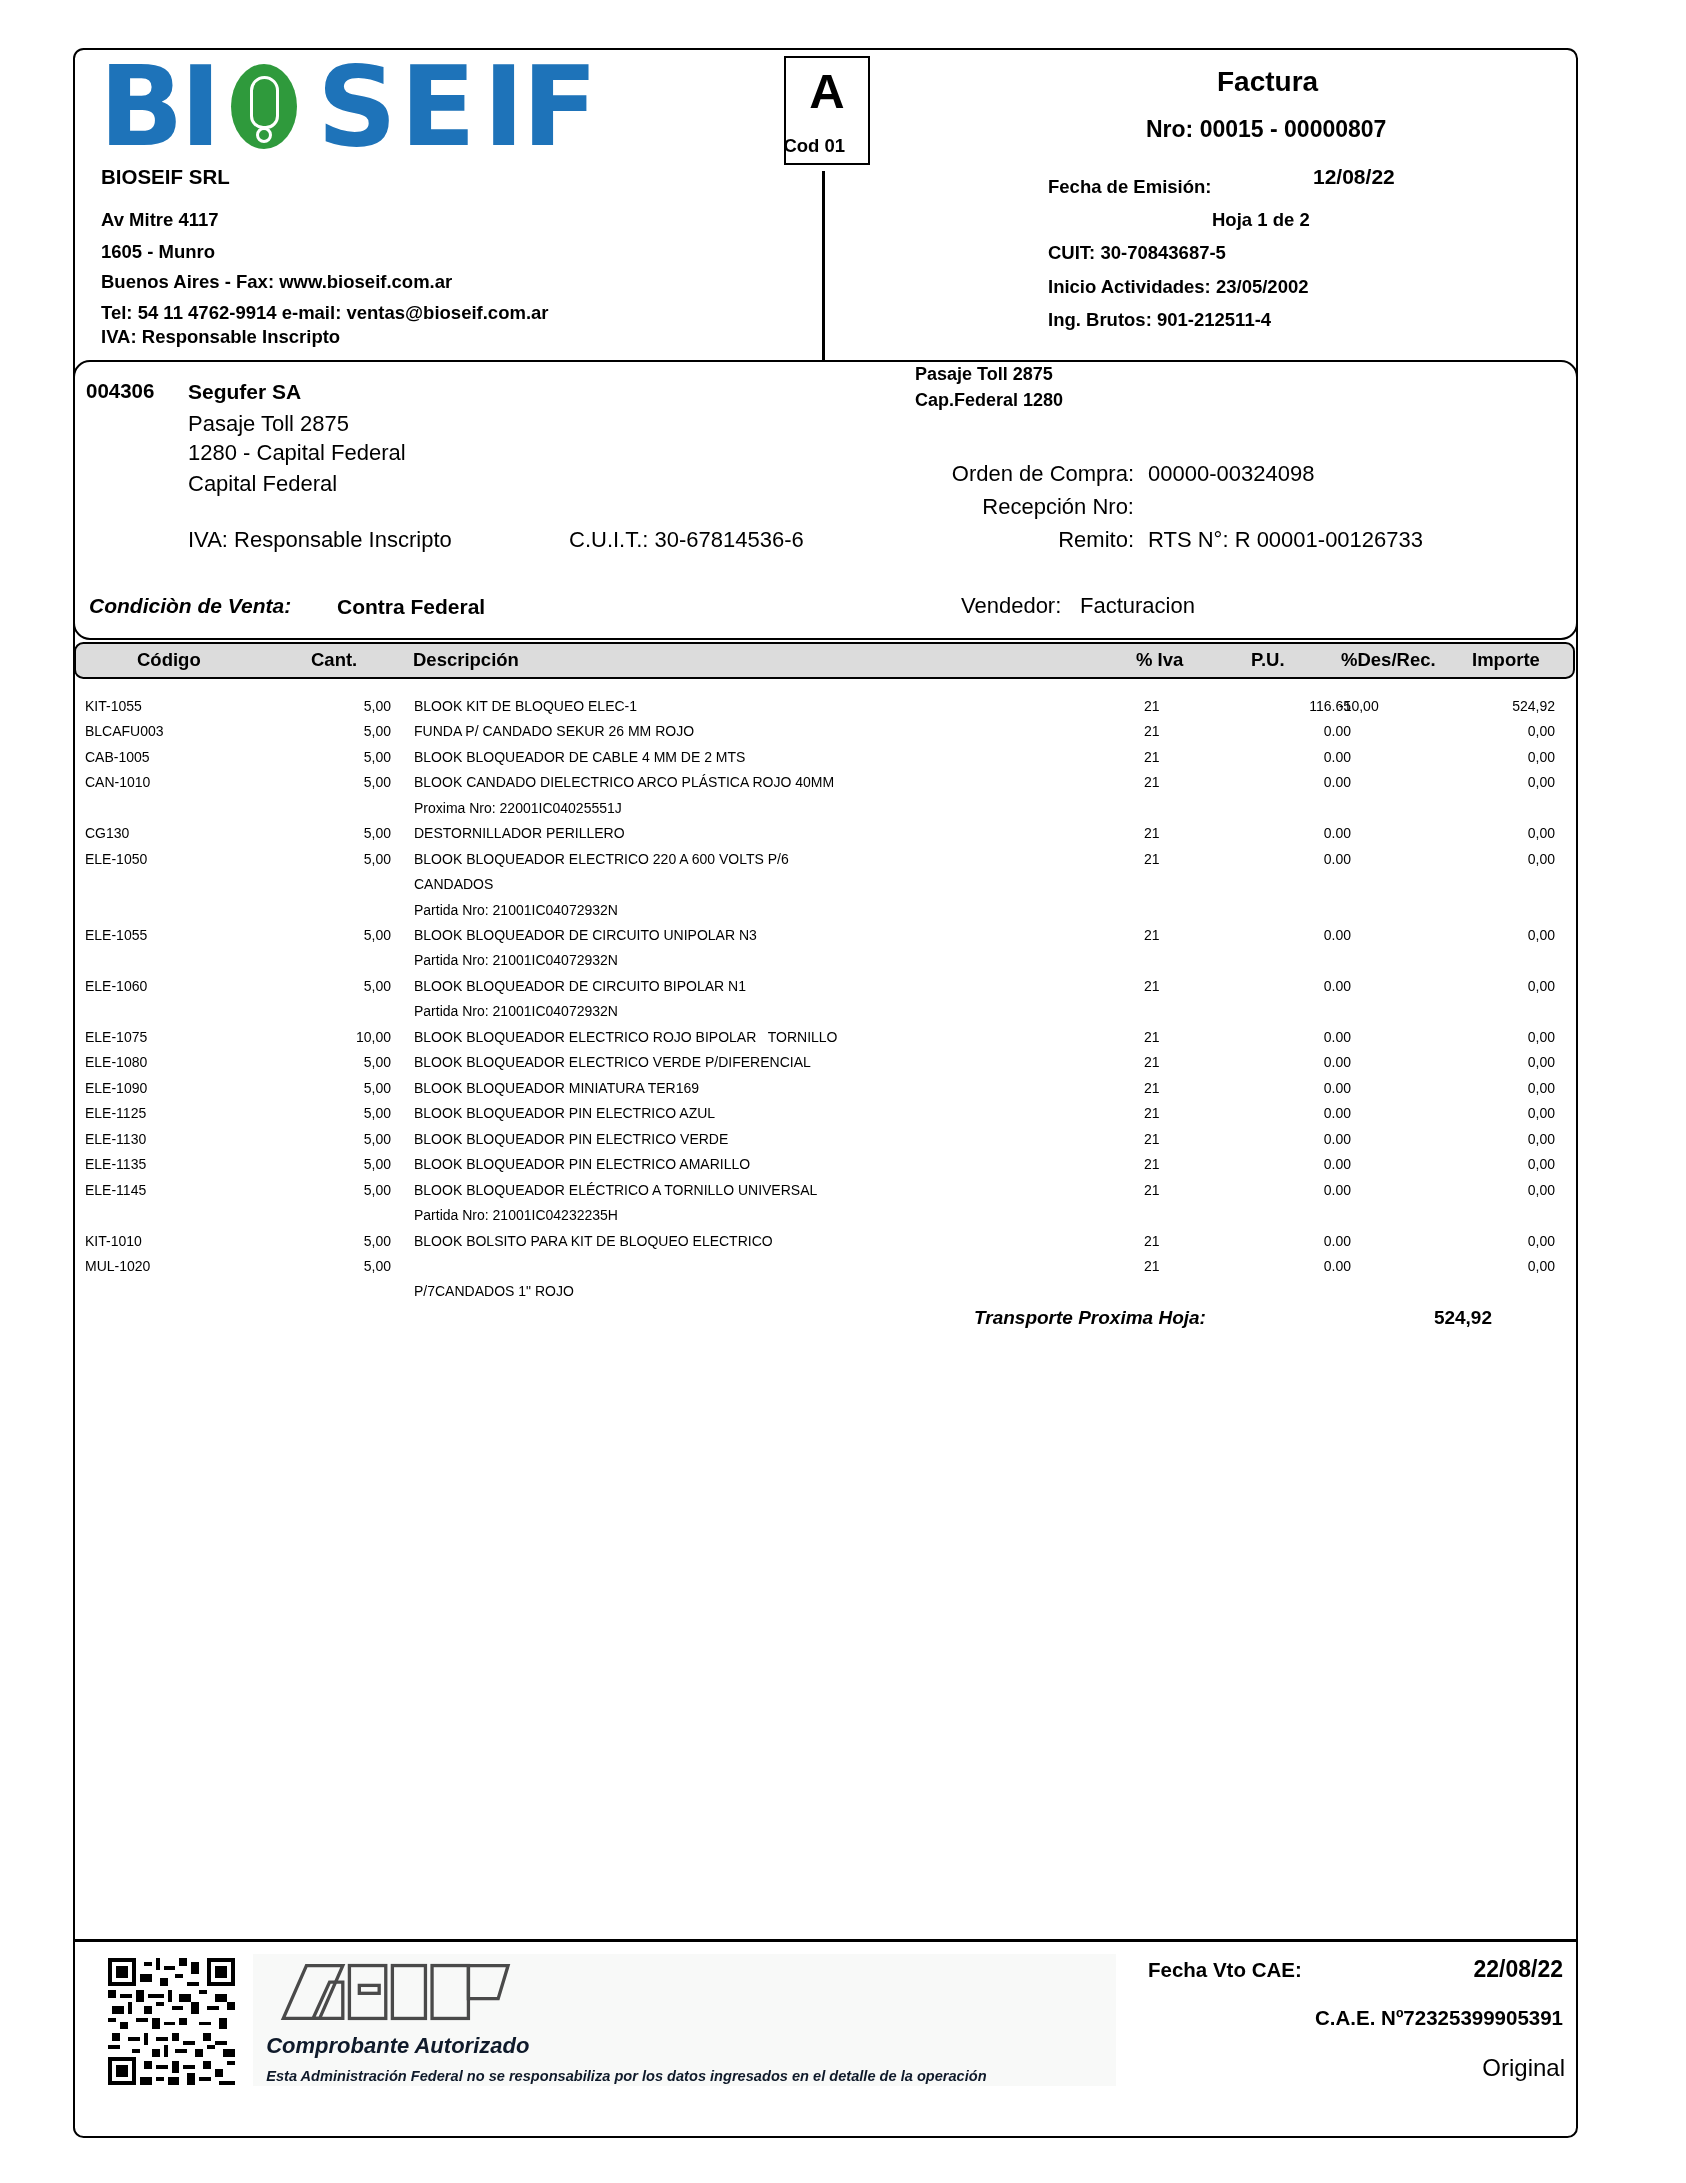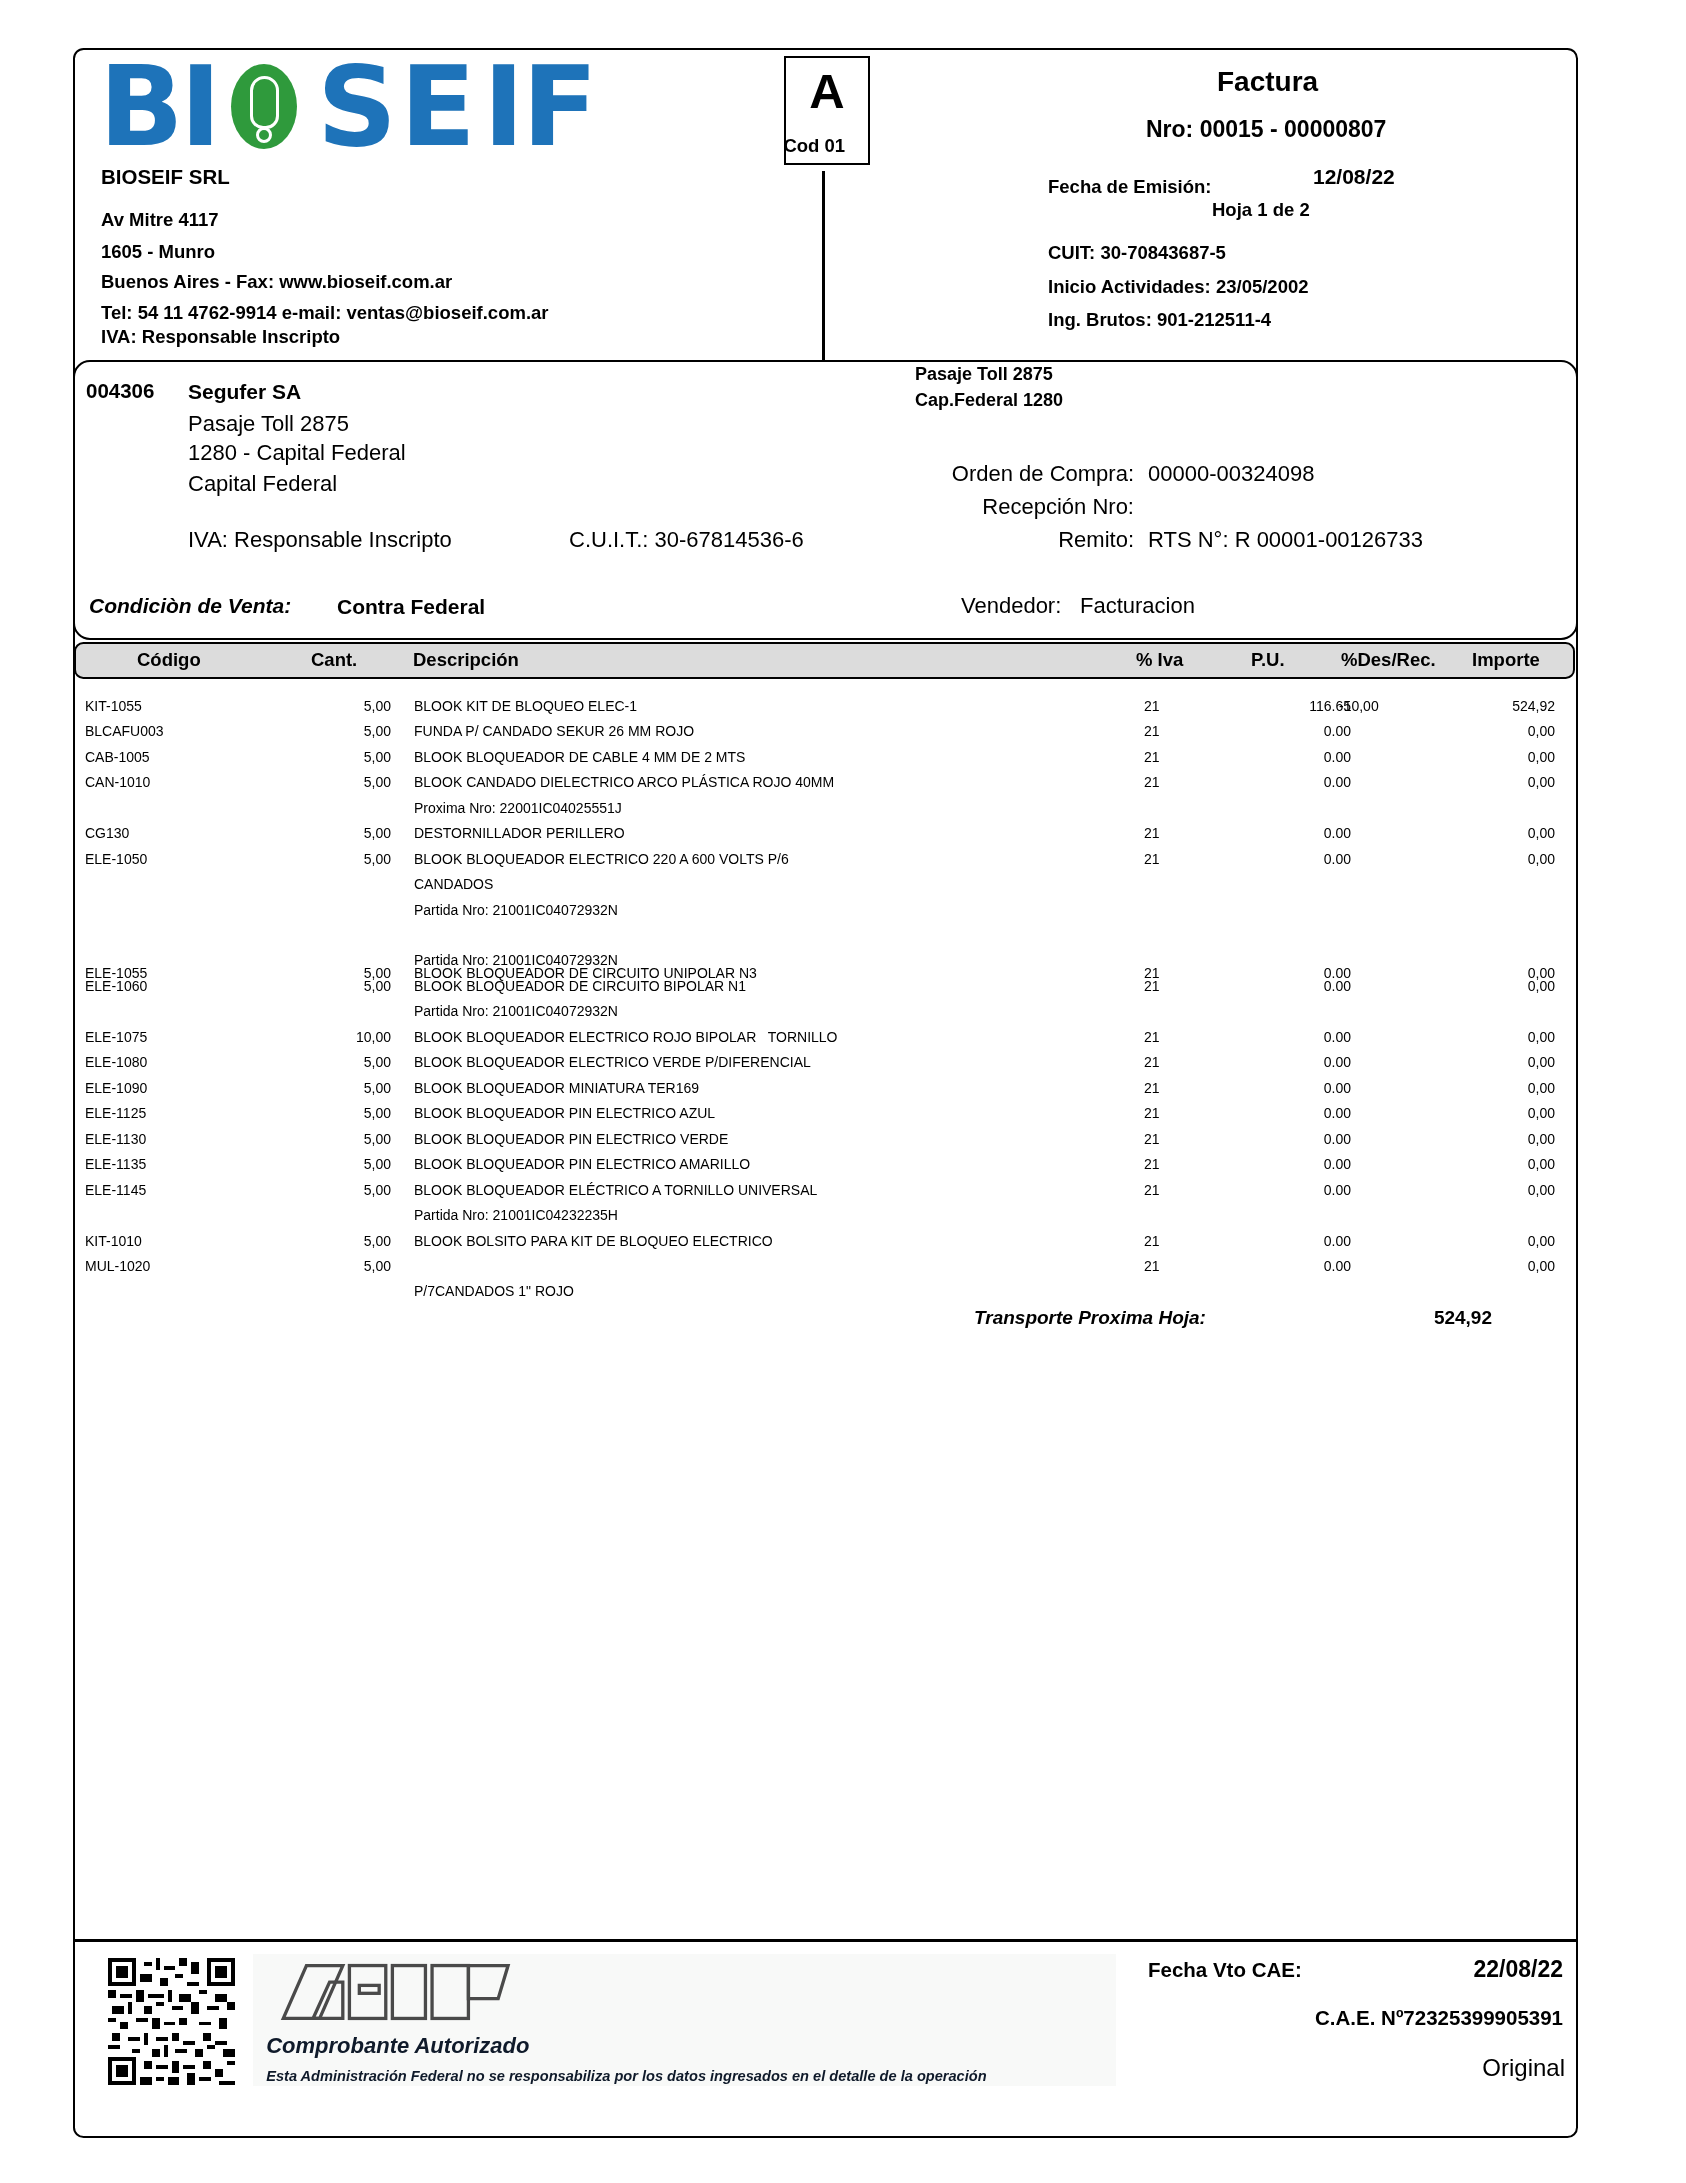--- a/index.html
+++ b/index.html
@@ -82,21 +82,21 @@
 <div id="type-box">
   <div id="type-letter">A</div>
   <div id="type-code">Cod  01</div>
 </div>
 <div id="header-divider"></div>
 
 <div class="abs b" style="left:1217px; top:66px; font-size:28px;">Factura</div>
 <div class="abs b" style="left:1146px; top:116px; font-size:23px;">Nro: 00015 - 00000807</div>
 <div class="abs hdr-line" style="left:1048px; top:165px;">Fecha de Emisión:</div>
 <div class="abs b" style="left:1313px; top:165px; font-size:21px;">12/08/22</div>
-<div class="abs hdr-line" style="left:1212px; top:188px;">Hoja 1 de 2</div>
+<div class="abs hdr-line" style="left:1212px; top:198px;">Hoja 1 de 2</div>
 <div class="abs hdr-line" style="left:1048px; top:231px;">CUIT: 30-70843687-5</div>
 <div class="abs hdr-line" style="left:1048px; top:265px;">Inicio Actividades: 23/05/2002</div>
 <div class="abs hdr-line" style="left:1048px; top:298px;">Ing. Brutos: 901-212511-4</div>
 
 <div id="client-box"></div>
 <div class="abs b" style="left:86px; top:379px; font-size:20.5px;">004306</div>
 <div class="abs b" style="left:188px; top:380px; font-size:21px;">Segufer SA</div>
 <div class="abs cl" style="left:188px; top:411px;">Pasaje Toll 2875</div>
 <div class="abs cl" style="left:188px; top:440px;">1280 - Capital Federal</div>
 <div class="abs cl" style="left:188px; top:471px;">Capital Federal</div>
@@ -185,21 +185,21 @@
     <span class="c-pu">0.00</span>
     <span class="c-dis"></span>
     <span class="c-imp">0,00</span>
   </div>
   <div class="row" style="top:872px;">
     <span class="c-desc">CANDADOS</span>
   </div>
   <div class="row" style="top:898px;">
     <span class="c-desc">Partida Nro: 21001IC04072932N</span>
   </div>
-  <div class="row" style="top:923px;margin-top:38px;">
+  <div class="row" style="top:923px;">
     <span class="c-code">ELE-1055</span>
     <span class="c-qty">5,00</span>
     <span class="c-desc">BLOOK BLOQUEADOR DE CIRCUITO UNIPOLAR N3</span>
     <span class="c-iva">21</span>
     <span class="c-pu">0.00</span>
     <span class="c-dis"></span>
     <span class="c-imp">0,00</span>
   </div>
   <div class="row" style="top:948px;">
     <span class="c-desc">Partida Nro: 21001IC04072932N</span>

